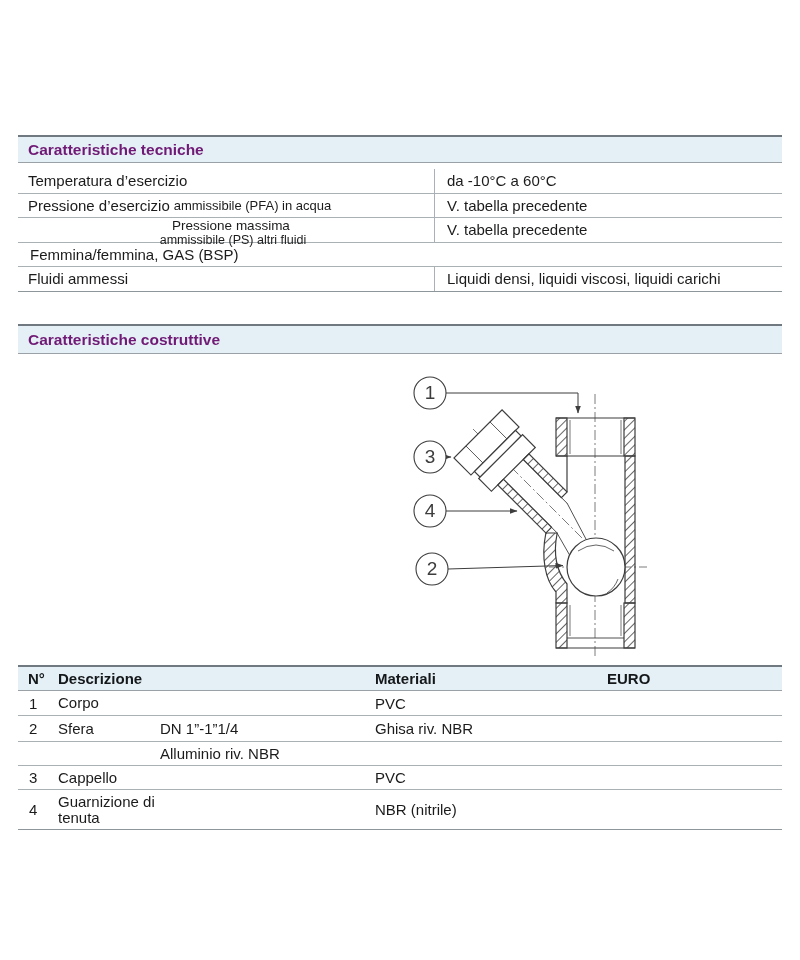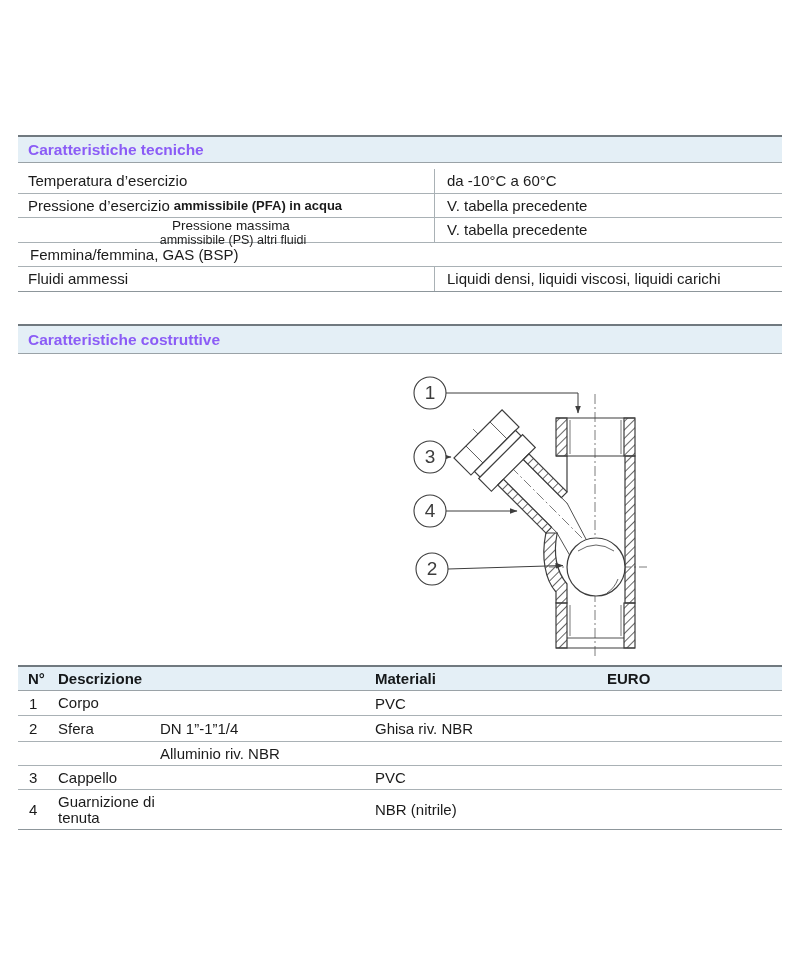--- a/index.html
+++ b/index.html
@@ -6,32 +6,32 @@
   body{
     width:800px;height:960px;position:relative;overflow:hidden;
     font-family:"Liberation Sans",sans-serif;color:#1b1b1b;
   }
   
   .band{
     position:absolute;left:18px;width:764px;box-sizing:border-box;
     background:#e4eff6;border-top:2px solid #70797f;border-bottom:1px solid #9aa2a7;
     display:flex;align-items:center;padding-left:10px;
   }
-  .band .band-title{font-weight:bold;font-size:15.5px;color:#8b5cf6;}
+  .band .band-title{font-weight:bold;font-size:15.5px;color:#701a75;}
   #band-tech{top:135px;height:28px;}
   #band-costr{top:324px;height:30px;}
 
   
   #tech-rows{position:absolute;left:18px;top:169px;width:764px;}
   .t1-row{display:flex;height:23.5px;align-items:stretch;border-bottom:1px solid #a9b1b5;font-size:15px;}
   .t1-row:last-child{border-bottom:1px solid #8d969b;}
   .t1-left{width:417px;box-sizing:border-box;padding-left:10px;border-right:1px solid #a9b1b5;display:flex;align-items:center;}
   .t1-right{flex:1;padding-left:12px;display:flex;align-items:center;}
   .lblsm{margin-left:4px;}
-  .cnd-a .lblsm{font-size:13px;font-weight:bold;}
+  .cnd-a .lblsm{font-size:13px;}
   .cnd-b{font-size:13.5px;flex-direction:column;}
   .cnd-b .lblsm{font-size:12.5px;}
 
   
   #diagram{position:absolute;left:393px;top:372px;width:282px;height:292px;}
 
   
   #m-head{
     position:absolute;left:18px;top:665px;width:764px;box-sizing:border-box;height:26px;
     background:#e4eff6;border-top:2px solid #70797f;border-bottom:1px solid #9aa2a7;

